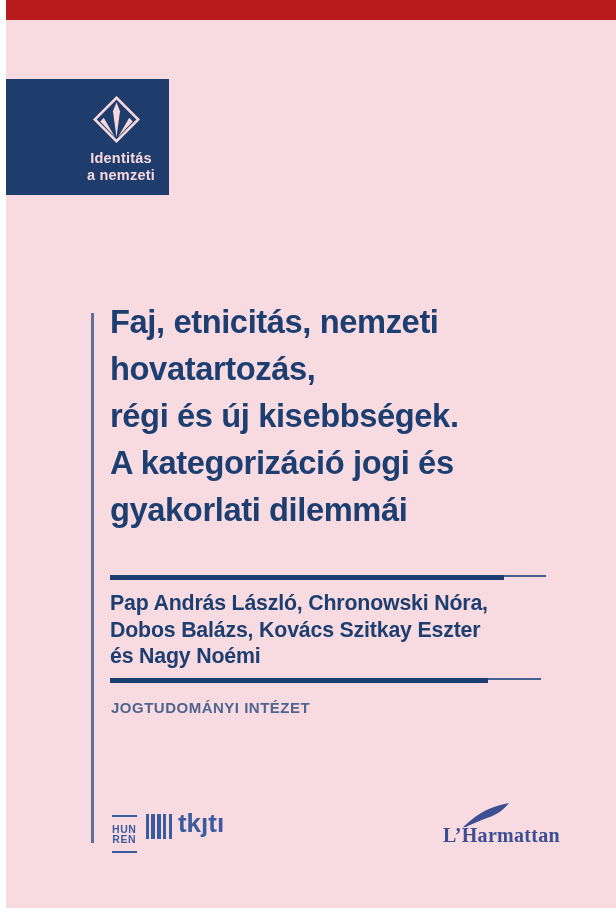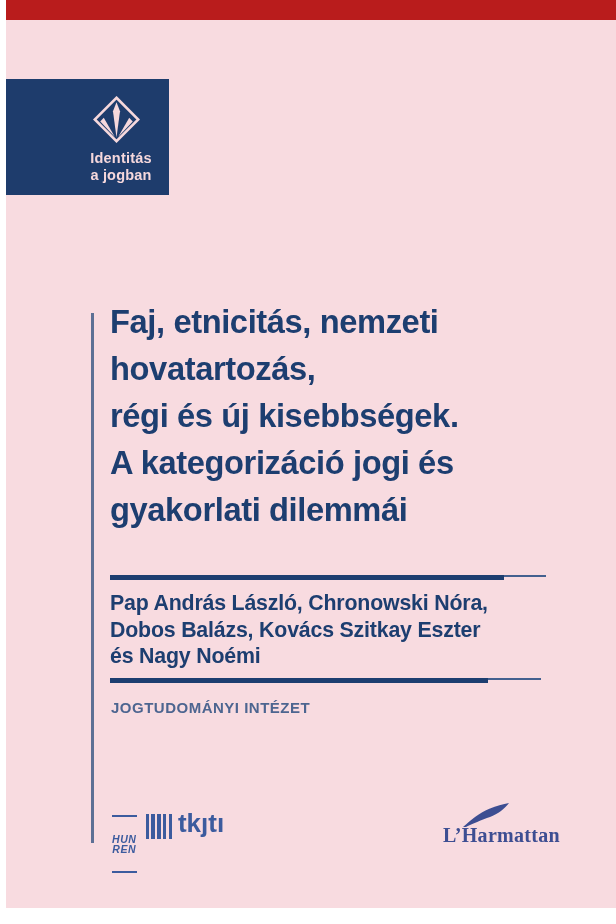--- a/index.html
+++ b/index.html
@@ -53,22 +53,22 @@
 
   
   .institute{position:absolute;left:105px;top:675px;width:430px;
     color:var(--muted-navy);font-size:15px;line-height:26px;font-weight:700;letter-spacing:.5px;}
   .institute span{display:block;}
 
   
   .hunren{position:absolute;left:106px;top:792px;height:34px;display:flex;align-items:flex-start;}
   .hr-stack{display:flex;flex-direction:column;align-items:center;
     border-top:2.5px solid var(--logo-blue);border-bottom:2.5px solid var(--logo-blue);
-    padding:17px 0;margin-top:3px;
-    color:var(--logo-blue);font-size:10.5px;line-height:10px;font-weight:700;letter-spacing:.6px;font-style:italic;}
+    padding:7px 0;margin-top:3px;
+    color:var(--logo-blue);font-size:10.5px;line-height:10px;font-weight:700;letter-spacing:.6px;}
   .tk-bars{display:flex;align-items:flex-start;margin-left:9px;margin-top:2px;}
   .tk-bars i{display:block;width:3.2px;height:25px;background:var(--logo-blue);margin-right:2.7px;}
   .tkjti{margin-left:3px;margin-top:-6px;color:var(--logo-blue);
     font-size:26px;line-height:34px;font-weight:700;letter-spacing:0;text-align:center;}
 
   
   .harmattan{position:absolute;left:437px;top:783px;width:110px;height:62px;text-align:center;}
   .quill{position:absolute;left:20px;top:0;}
   .harmattan-text{position:absolute;left:0;top:21px;white-space:nowrap;
     font-family:"Liberation Serif","DejaVu Serif",serif;font-weight:600;
@@ -82,21 +82,21 @@
 
     <div class="series-badge">
       <svg class="diamond" width="47" height="47" viewBox="0 0 48 48" aria-hidden="true">
         <path d="M24 1.8 L46.2 24 L24 46.2 L1.8 24 Z" fill="none" stroke="#f6d8dc" stroke-width="2.6"></path>
         <polygon points="24,42.5 20.4,15.5 24,6.5 27.6,15.5" fill="#f6d8dc"></polygon>
         <polygon points="22.2,41.5 7.4,26 11,22.2" fill="#f6d8dc"></polygon>
         <polygon points="25.8,41.5 40.6,26 37,22.2" fill="#f6d8dc"></polygon>
       </svg>
       <div class="badge-text">
         <div>Identitás</div>
-        <div>a jogban</div>
+        <div>a nemzeti</div>
       </div>
     </div>
 
     <div class="vbar"></div>
 
     <h1 class="title">
       <span>Faj, etnicitás, nemzeti</span>
       <span>hovatartozás,</span>
       <span>régi és új kisebbségek.</span>
       <span>A kategorizáció jogi és</span>

